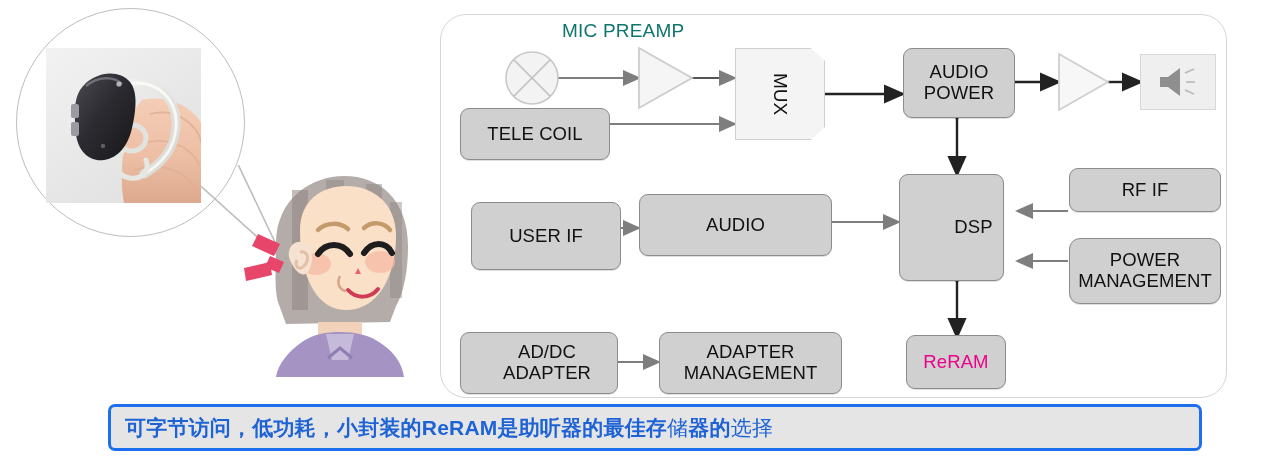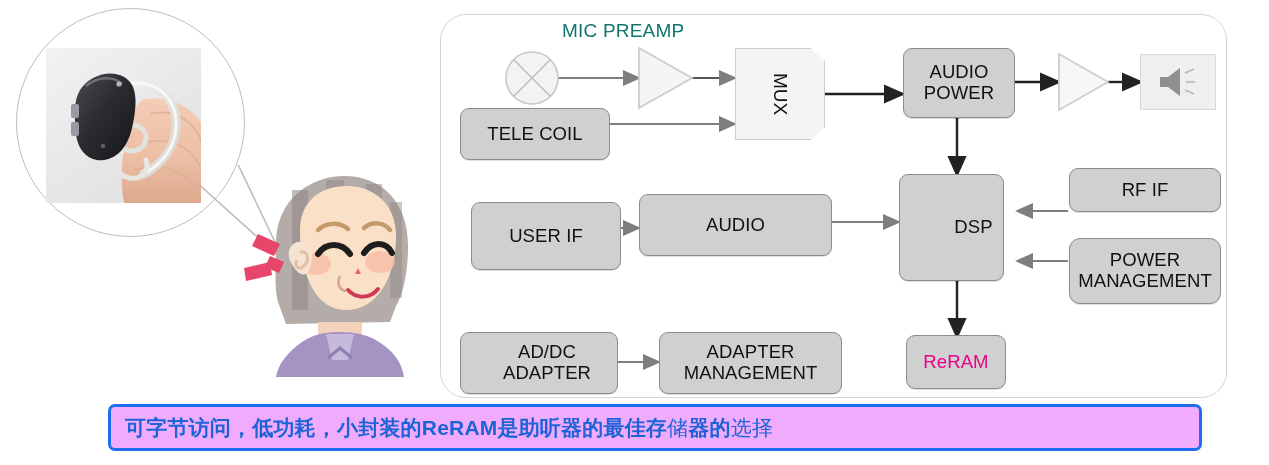--- a/index.html
+++ b/index.html
@@ -59,21 +59,21 @@
   .speaker-box{
     position:absolute;box-sizing:border-box;background:#efefef;border:1px solid #d8d8d8;
     display:flex;align-items:center;justify-content:center;
   }
   svg.wires{position:absolute;left:0;top:0;width:800px;height:392px;overflow:visible;}
 
   
   #caption{
     position:absolute;left:108px;top:404px;width:1094px;height:47px;
     box-sizing:border-box;
-    background:#f0abfc;border:3px solid #1e6ef0;border-radius:7px;
+    background:#e5e5e5;border:3px solid #1e6ef0;border-radius:7px;
     display:flex;align-items:center;
     padding:0 14px;
   }
   #caption .txt{
     font-size:21px;font-weight:bold;color:#1e63d6;white-space:nowrap;
     letter-spacing:.2px;
   }
   #caption .txt .thin{font-weight:normal;}
 </style>
 </head>

